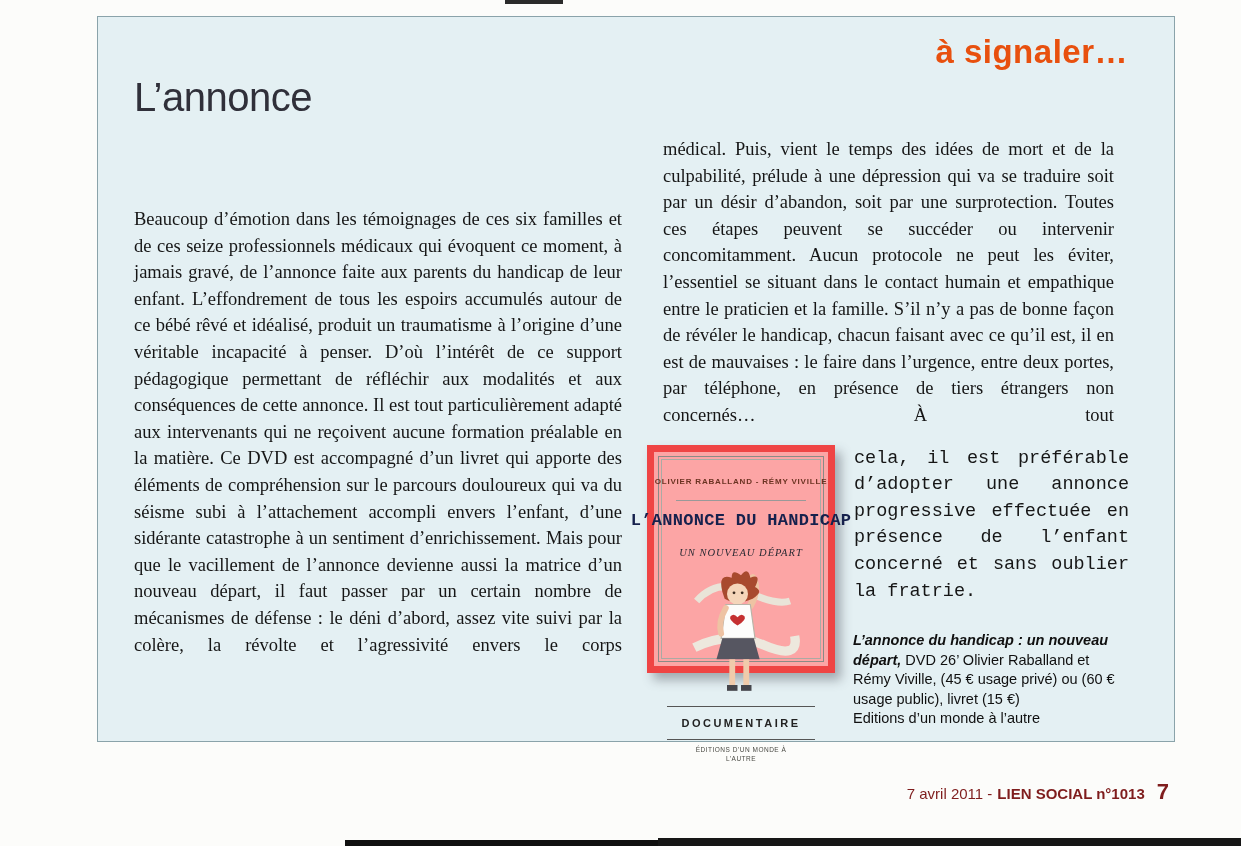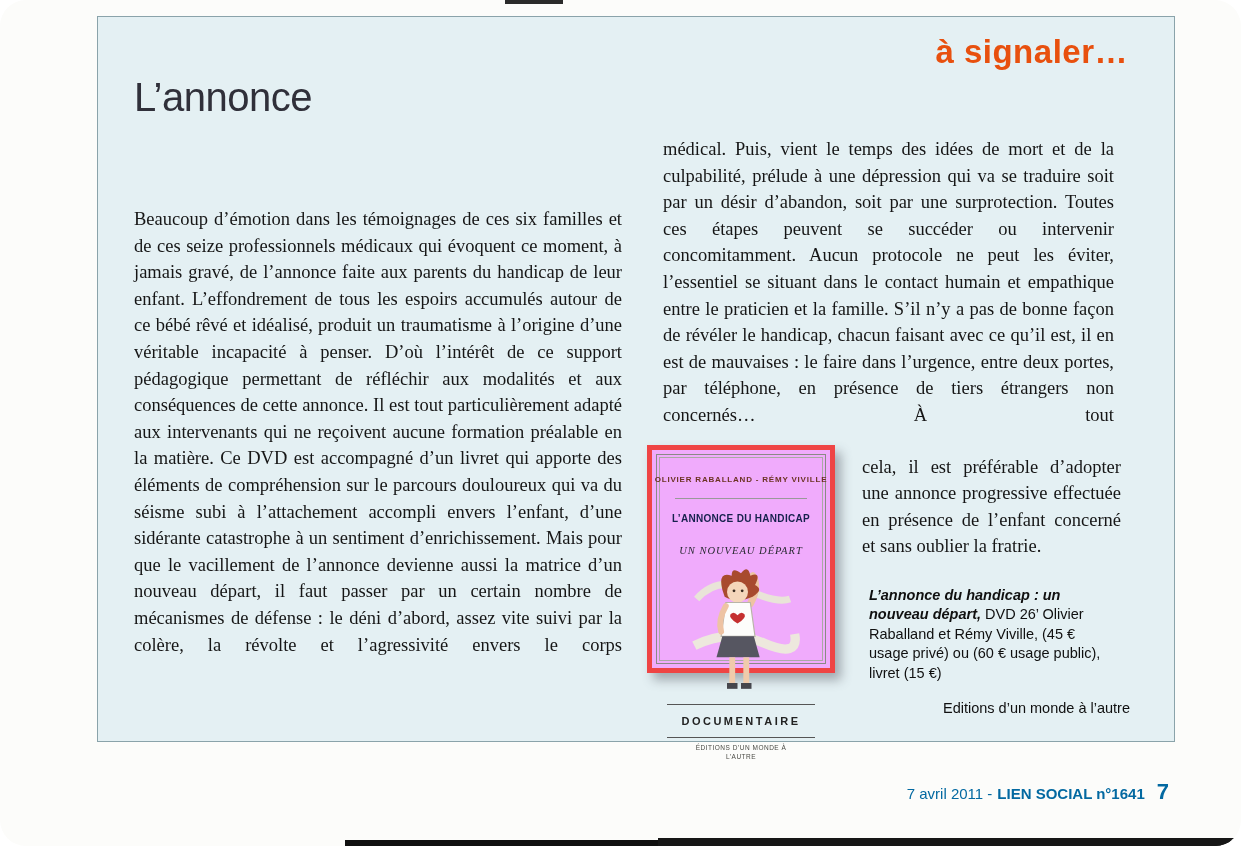--- a/index.html
+++ b/index.html
@@ -5,21 +5,20 @@
   html, body { margin: 0; padding: 0; }
   body { background: #ffffff; }
   .page {
     position: relative;
     width: 1241px;
     height: 846px;
     background: #fcfcfa;
     overflow: hidden;
     font-family: "Liberation Serif", serif;
     color: #161616;
-    border-radius: 26px;
   }
   .panel {
     position: absolute;
     left: 97px; top: 16px;
     width: 1078px; height: 726px;
     background: #e4f0f3;
     border: 1px solid #8aa3aa;
     box-sizing: border-box;
   }
   .section-label {
@@ -68,22 +67,22 @@
   .figure-row {
     display: flex;
     gap: 18px;
     margin-top: 7px;
     align-items: flex-start;
   }
   .dvd-card {
     flex-shrink: 0;
     position: relative;
     width: 188px; height: 228px;
-    background: #f0abfc;
-    border: 5px solid #ef4444;
+    background: #fca5a5;
+    border: 7px solid #ef4444;
     box-shadow: 6px 7px 10px rgba(80,85,95,0.45);
     box-sizing: border-box;
   }
   .dvd-frame {
     position: absolute; inset: 4px;
     border: 1px solid #8a8a86;
   }
   .dvd-frame-inner {
     position: absolute; inset: 2px;
     border: 1px solid #aSaaa6;
@@ -101,23 +100,23 @@
     color: #6b3322;
     white-space: nowrap;
   }
   .dvd-rule {
     width: 82%;
     border-top: 1px solid #999;
     margin-top: 5px;
   }
   .dvd-title {
     margin-top: 7px;
-    font-family: Liberation Sans, sans-serif;
-    font-weight: bold;
-    font-size: 10px;
+    font-family: Liberation Mono, monospace;
+    font-weight: bold;
+    font-size: 17px;
     letter-spacing: 0.3px;
     color: #16214d;
     white-space: nowrap;
   }
   .dvd-subtitle {
     margin-top: 5px;
     font-family: "Liberation Serif", serif;
     font-style: italic;
     font-size: 10.5px;
     letter-spacing: 1px;
@@ -145,40 +144,41 @@
     font-size: 6.5px;
     line-height: 1.35;
     letter-spacing: 0.5px;
     text-align: center;
     color: #4a4a44;
     width: 62%;
     margin-bottom: 8px;
   }
   .beside { flex: 1; min-width: 0; }
   .para-wrap {
-    margin: 9px;
+    margin: 1px;
     text-align: justify;
+    font-family: Liberation Mono, monospace;
   }
   .caption {
     margin-top: 26px;
     font-family: "Liberation Sans", sans-serif;
     font-size: 14.5px;
     line-height: 19.5px;
     color: #101010;
   }
-  .caption p { margin: 16px; }
+  .caption p { margin: 0; }
   .caption-lead { font-weight: bold; font-style: italic; }
-  .caption-line { display: block; text-align: right; }
+  .caption-line { display: block; }
   .footer {
     position: absolute;
     top: 779px; right: 72px;
     display: flex;
     align-items: baseline;
     font-family: "Liberation Sans", sans-serif;
-    color: #0369a1;
+    color: #7f1d1d;
   }
   .footer-date { font-size: 15px; margin-right: 5px; }
   .footer-issue { font-size: 15px; font-weight: bold; }
   .footer-page { font-size: 22px; font-weight: bold; margin-left: 12px; }
   .scan-bar { position: absolute; background: #101010; }
   .scan-bar-bottom { left: 345px; top: 840px; width: 896px; height: 6px; }
   .scan-bar-bottom2 { left: 658px; top: 838px; width: 583px; height: 8px; background:#161616; }
   .scan-bar-top { left: 505px; top: 0; width: 58px; height: 4px; background: #2a2a2a; }
 </style>
 </head>
@@ -244,21 +244,21 @@
             <span class="caption-line">Editions d’un monde à l’autre</span>
           </div>
         </div>
 
       </div>
     </div>
   </div>
 
   <div class="footer">
     <span class="footer-date">7 avril 2011 -</span>
-    <span class="footer-issue">LIEN SOCIAL n°1641</span>
+    <span class="footer-issue">LIEN SOCIAL n°1013</span>
     <span class="footer-page">7</span>
   </div>
 
   <div class="scan-bar scan-bar-bottom"></div>
   <div class="scan-bar scan-bar-bottom2"></div>
   <div class="scan-bar scan-bar-top"></div>
 
 </div>
 
 </body></html>

